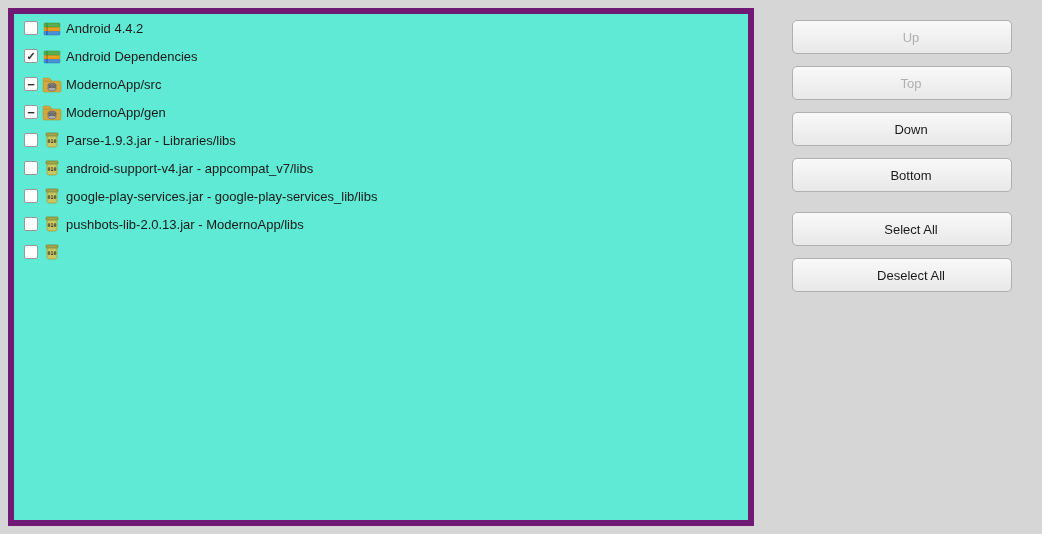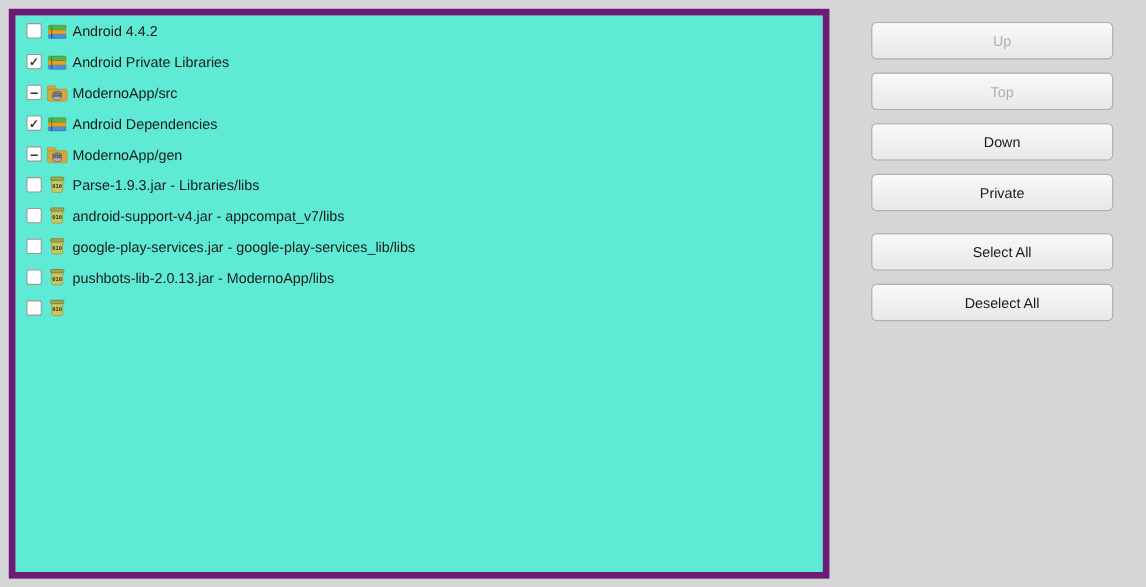--- a/index.html
+++ b/index.html
@@ -179,21 +179,21 @@
 
         <rect x="2" y="9" width="16" height="4" rx="1" fill="#e8a020" stroke="#c88010" stroke-width="0.5"></rect>
 
         <rect x="2" y="5" width="16" height="4" rx="1" fill="#5ab050" stroke="#3a9030" stroke-width="0.5"></rect>
 
         <line x1="5" y1="5" x2="5" y2="9" stroke="#2a9030" stroke-width="1"></line>
         <line x1="5" y1="9" x2="5" y2="13" stroke="#a06010" stroke-width="1"></line>
         <line x1="5" y1="13" x2="5" y2="17" stroke="#1a50a9" stroke-width="1"></line>
       </svg>
         </div>
-        <span class="item-label">Android Private Libraries</span>
+        <span class="item-label">Android Dependencies</span>
       </div>
       <div class="list-item">
         <div class="checkbox-area">
           <div class="checkbox minus"></div>
         </div>
         <div class="item-icon">
           <svg width="20" height="20" viewBox="0 0 20 20" xmlns="http://www.w3.org/2000/svg">
 
         <rect x="1" y="7" width="18" height="11" rx="1.5" fill="#d4a840" stroke="#b08820" stroke-width="0.5"></rect>
 
@@ -202,40 +202,20 @@
         <ellipse cx="10" cy="11" rx="4" ry="2" fill="#888" stroke="#555" stroke-width="0.5"></ellipse>
         <rect x="6" y="11" width="8" height="4" fill="#999" stroke="#555" stroke-width="0.5"></rect>
         <ellipse cx="10" cy="15" rx="4" ry="2" fill="#aaa" stroke="#555" stroke-width="0.5"></ellipse>
         <text x="10" y="14" text-anchor="middle" font-size="4" fill="#333" font-family="monospace">010</text>
       </svg>
         </div>
         <span class="item-label">ModernoApp/src</span>
       </div>
       <div class="list-item">
         <div class="checkbox-area">
-          <div class="checkbox checked"></div>
-        </div>
-        <div class="item-icon">
-          <svg width="20" height="20" viewBox="0 0 20 20" xmlns="http://www.w3.org/2000/svg">
-
-        <rect x="2" y="13" width="16" height="4" rx="1" fill="#4a90d9" stroke="#2a70b9" stroke-width="0.5"></rect>
-
-        <rect x="2" y="9" width="16" height="4" rx="1" fill="#e8a020" stroke="#c88010" stroke-width="0.5"></rect>
-
-        <rect x="2" y="5" width="16" height="4" rx="1" fill="#5ab050" stroke="#3a9030" stroke-width="0.5"></rect>
-
-        <line x1="5" y1="5" x2="5" y2="9" stroke="#2a9030" stroke-width="1"></line>
-        <line x1="5" y1="9" x2="5" y2="13" stroke="#a06010" stroke-width="1"></line>
-        <line x1="5" y1="13" x2="5" y2="17" stroke="#1a50a9" stroke-width="1"></line>
-      </svg>
-        </div>
-        <span class="item-label">Android Dependencies</span>
-      </div>
-      <div class="list-item">
-        <div class="checkbox-area">
           <div class="checkbox minus"></div>
         </div>
         <div class="item-icon">
           <svg width="20" height="20" viewBox="0 0 20 20" xmlns="http://www.w3.org/2000/svg">
 
         <rect x="1" y="7" width="18" height="11" rx="1.5" fill="#d4a840" stroke="#b08820" stroke-width="0.5"></rect>
 
         <path d="M1 7 L1 5 Q1 4 2 4 L7 4 Q8 4 8.5 5 L9.5 7 Z" fill="#d4a840" stroke="#b08820" stroke-width="0.5"></path>
 
         <ellipse cx="10" cy="11" rx="4" ry="2" fill="#888" stroke="#555" stroke-width="0.5"></ellipse>
@@ -324,18 +304,18 @@
         <text x="10" y="13" text-anchor="middle" font-size="5" fill="#333" font-family="monospace" font-weight="bold">010</text>
       </svg>
         </div>
       </div>
     </div>
 
   <div class="button-panel">
     <button class="action-button disabled">Up</button>
     <button class="action-button disabled">Top</button>
     <button class="action-button">Down</button>
-    <button class="action-button">Private</button>
+    <button class="action-button">Bottom</button>
     <div class="spacer"></div>
     <button class="action-button">Select All</button>
     <button class="action-button">Deselect All</button>
   </div>
 </div>
 
 </body></html>

